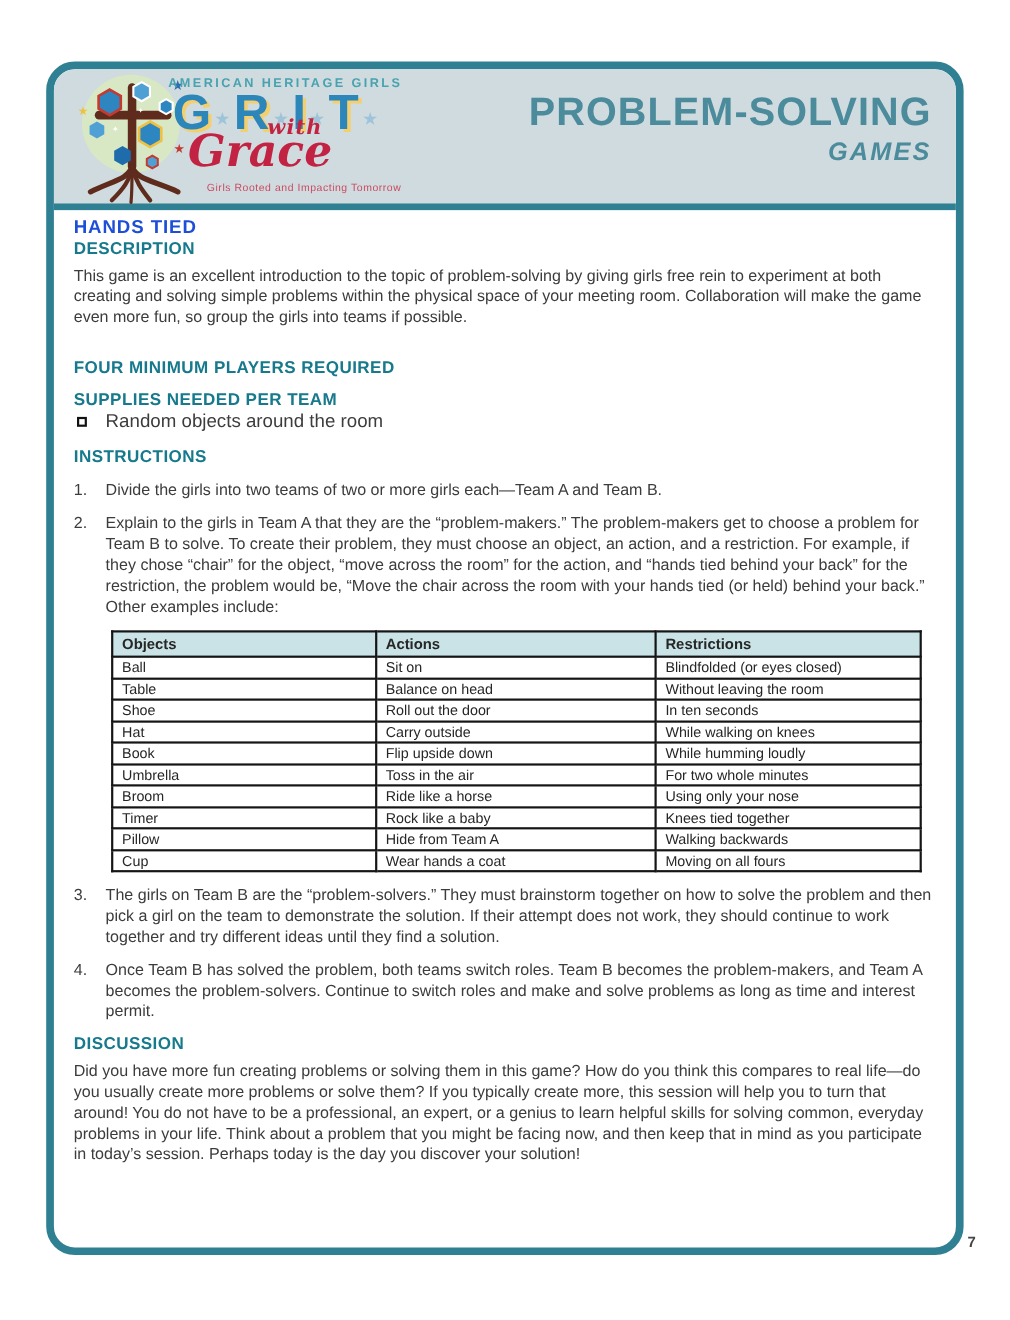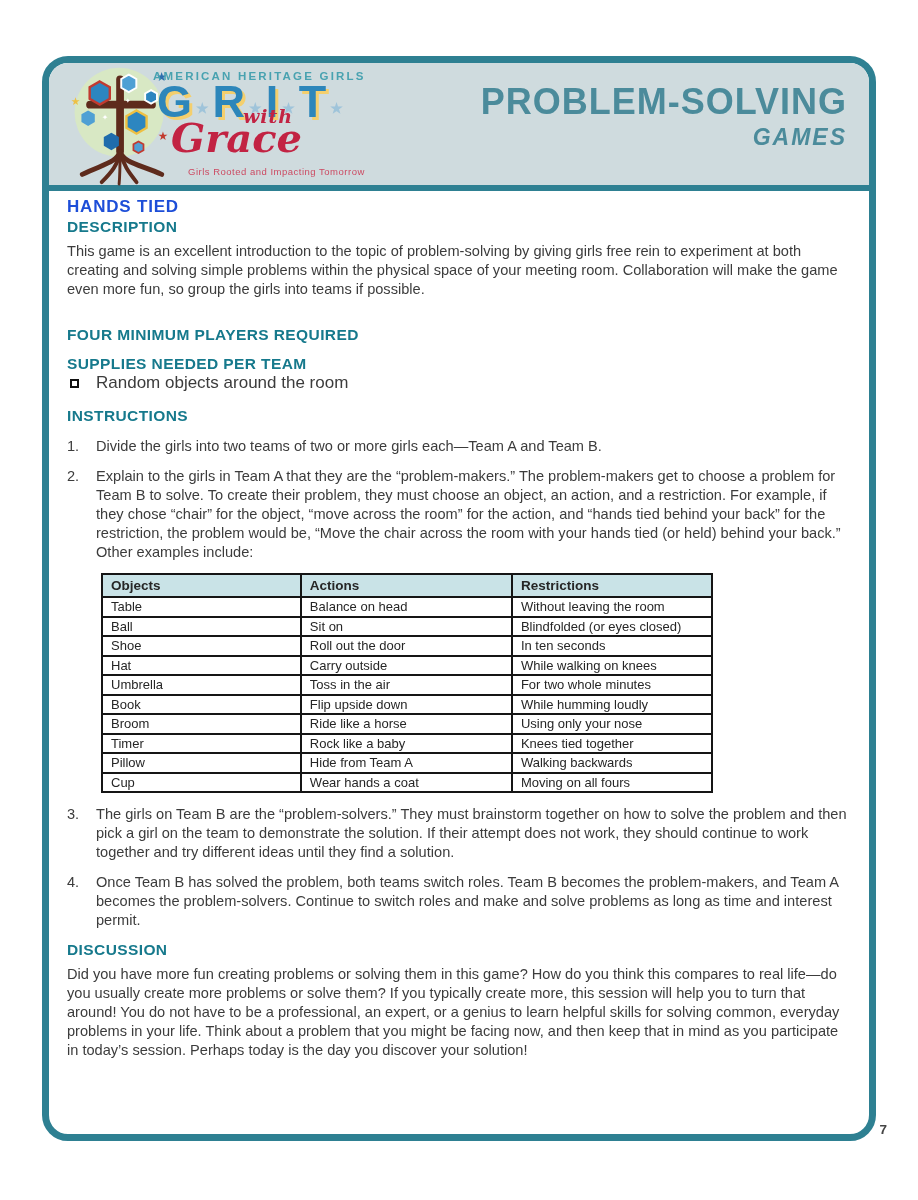--- a/index.html
+++ b/index.html
@@ -55,21 +55,21 @@
   .h-disc { margin-top:7px; margin-bottom:6px; }
   .para { font-size:14.6px; line-height:19px; margin-top:6px; }
   .supply { display:flex; align-items:center; margin-top:0; font-size:17px; }
   .checkbox { width:9px; height:9px; border:2.2px solid #111; margin:0 17px 0 3px; flex:none; }
   .steps { margin-top:12px; }
   .step { display:flex; font-size:14.6px; line-height:19px; margin-bottom:11px; }
   .step-num { width:29px; flex:none; }
   .step-text { flex:1; }
   
   table.objects-table {
-    border-collapse:collapse; margin:1px 0 12px 34px; width:612px;
+    border-collapse:collapse; margin:1px 0 12px 34px; width:737px;
     font-size:13px; color:#262626;
   }
   .objects-table th {
     background:#c9e3e7; text-align:left; font-weight:bold; font-size:13.5px;
     padding:3px 0 3px 8px; border:2.4px solid #151515;
   }
   .objects-table td {
     padding:1px 0 1px 8px; border:2.4px solid #151515; line-height:15.5px;
   }
   .objects-table th:nth-child(1), .objects-table td:nth-child(1) { width:32.6%; }
@@ -162,48 +162,48 @@
     <table class="objects-table">
       <thead>
         <tr>
             <th>Objects</th>
             <th>Actions</th>
             <th>Restrictions</th>
           </tr>
       </thead>
       <tbody>
           <tr>
+            <td>Ball</td>
+            <td>Sit on</td>
+            <td>Blindfolded (or eyes closed)</td>
+          </tr>
+          <tr>
             <td>Table</td>
             <td>Balance on head</td>
             <td>Without leaving the room</td>
           </tr>
           <tr>
-            <td>Ball</td>
-            <td>Sit on</td>
-            <td>Blindfolded (or eyes closed)</td>
-          </tr>
-          <tr>
             <td>Shoe</td>
             <td>Roll out the door</td>
             <td>In ten seconds</td>
           </tr>
           <tr>
             <td>Hat</td>
             <td>Carry outside</td>
             <td>While walking on knees</td>
           </tr>
           <tr>
+            <td>Book</td>
+            <td>Flip upside down</td>
+            <td>While humming loudly</td>
+          </tr>
+          <tr>
             <td>Umbrella</td>
             <td>Toss in the air</td>
             <td>For two whole minutes</td>
-          </tr>
-          <tr>
-            <td>Book</td>
-            <td>Flip upside down</td>
-            <td>While humming loudly</td>
           </tr>
           <tr>
             <td>Broom</td>
             <td>Ride like a horse</td>
             <td>Using only your nose</td>
           </tr>
           <tr>
             <td>Timer</td>
             <td>Rock like a baby</td>
             <td>Knees tied together</td>

